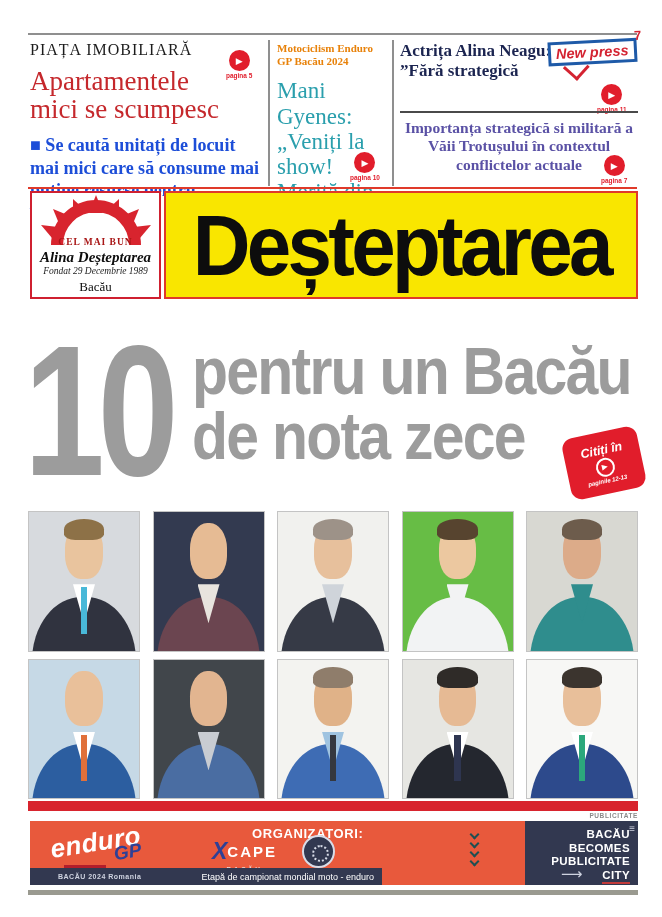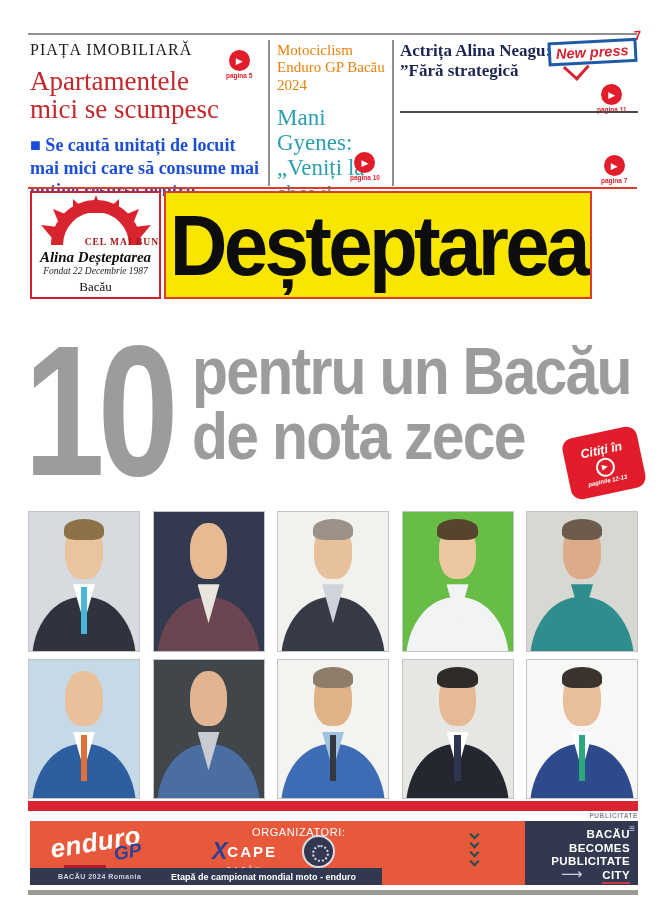--- a/index.html
+++ b/index.html
@@ -25,46 +25,46 @@
   .pr3{left:597px;top:84px;} .pr4{left:601px;top:155px;}
 
   
   .col1{left:30px;top:41px;width:232px;}
   .kicker1{font-size:16px;letter-spacing:1px;color:#1c1c1c;}
   .h-left{color:#c5282c;font-size:27px;line-height:1.04;margin-top:8px;}
   .dek{font-size:18px;font-weight:bold;color:#1d4ed8;margin-top:11px;line-height:1.25;}
 
   
   .col2{left:277px;top:42px;width:108px;}
-  .kicker2{color:#e8820a;font-weight:normal;font-size:15px;line-height:1.15;}
+  .kicker2{color:#e8820a;font-weight:bold;font-size:11px;line-height:1.15;}
   .h-mid{color:#2a9fad;font-size:23px;line-height:1.1;margin-top:11px;}
 
   
   .col3{left:400px;top:41px;width:240px;}
   .h-r1{color:#1b2450;font-weight:bold;font-size:17px;line-height:1.18;}
   .h-r2{left:400px;top:119px;width:238px;text-align:center;color:#5a51a5;
         font-weight:bold;font-size:15.5px;line-height:1.18;}
   .newpress{left:548px;top:40px;transform:rotate(-3deg);width:92px;}
   .np-box{display:inline-block;border:3px solid #1e5aa8;background:#fff;color:#d42331;
         font-family:"Liberation Sans",sans-serif;font-weight:bold;font-style:italic;
         font-size:14.5px;padding:1px 5px;white-space:nowrap;}
   .np-seven{position:absolute;right:-2px;top:-10px;color:#d42331;font-weight:bold;
         font-size:13px;font-family:"Liberation Sans",sans-serif;}
   .np-tail{position:absolute;left:18px;bottom:-12px;width:16px;height:16px;
         border-right:3px solid #d42331;border-bottom:3px solid #d42331;transform:rotate(45deg);}
 
   
   .mast-line{left:28px;top:187px;width:609px;height:2px;background:#e03a2a;}
   .logo-box{left:30px;top:191px;width:131px;height:108px;border:2px solid #cf2030;
         background:#fff;text-align:center;box-sizing:border-box;}
-  .logo-award{color:#a81616;font-weight:bold;font-size:9.5px;letter-spacing:1px;margin-top:-14px;text-align:right;}
+  .logo-award{color:#a81616;font-weight:bold;font-size:9.5px;letter-spacing:1px;margin-top:-14px;}
   .logo-name{font-weight:bold;font-style:italic;font-size:15px;color:#0d0d0d;margin-top:2px;}
   .logo-founded{font-style:italic;font-size:9.5px;color:#222;}
   .logo-city{font-size:13px;color:#0d0d0d;margin-top:3px;}
-  .yellow-box{left:164px;top:191px;width:428px;height:108px;background:#f9e600;
+  .yellow-box{left:164px;top:191px;width:474px;height:108px;background:#f9e600;
         border:2px solid #e0392a;box-sizing:border-box;display:flex;align-items:center;
         justify-content:center;overflow:hidden;}
   .mast-title{font-family:"Liberation Sans",sans-serif;font-weight:bold;font-size:86px;
         color:#0d0d0d;transform:scaleX(0.93);letter-spacing:-4px;line-height:1;}
 
   
   .datebar{left:28px;top:302px;width:610px;height:22px;background:#cf1f2e;color:#fff;
         font-family:"Liberation Sans",sans-serif;font-weight:bold;font-size:12.5px;}
   .datebar span{position:absolute;top:3px;}
   .db-date{left:5px;} .db-issue{left:212px;} .db-site{left:330px;} .db-price{right:5px;}
@@ -101,39 +101,39 @@
   .publabel{right:24px;top:812px;font-family:"Liberation Sans",sans-serif;font-size:6.5px;
         color:#8a8a8a;font-weight:bold;letter-spacing:0.6px;}
   .ad{left:30px;top:821px;width:608px;height:64px;background:#e8593c;
         font-family:"Liberation Sans",sans-serif;overflow:hidden;}
   .ad *{box-sizing:border-box;}
   .enduro-logo{position:absolute;left:20px;top:8px;transform:rotate(-9deg);color:#fff;
         font-weight:bold;font-style:italic;}
   .enduro-word{font-size:26px;letter-spacing:0.5px;line-height:1;}
   .gp-word{position:absolute;left:62px;top:17px;font-size:19px;color:#2e4096;}
   .enduro-bar{position:absolute;left:34px;top:44px;width:42px;height:3px;background:#b21d2b;}
-  .org-label{position:absolute;left:222px;top:5px;font-size:11px;font-weight:normal;
+  .org-label{position:absolute;left:222px;top:5px;font-size:13px;font-weight:bold;
         color:#fff;letter-spacing:0.6px;}
   .xcape{position:absolute;left:182px;top:17px;color:#fff;font-weight:bold;text-align:center;}
   .xc-x{font-size:23px;color:#2e4096;font-style:italic;vertical-align:middle;}
   .xc-name{font-size:15px;letter-spacing:2px;vertical-align:middle;}
   .xc-city{font-size:6.5px;letter-spacing:2.5px;color:#e8d8d2;margin-top:1px;}
   .emblem{position:absolute;left:272px;top:14px;width:33px;height:33px;border-radius:50%;
         background:#323850;border:2px solid #d8dce8;}
   .emblem::after{content:"";position:absolute;left:8px;top:8px;width:13px;height:13px;
         border-radius:50%;border:2px dotted #d8dce8;}
   .ad-dates{position:absolute;left:338px;top:6px;width:94px;text-align:right;color:#323850;
         font-weight:bold;font-size:15.5px;line-height:1.08;}
   .chevrons{position:absolute;left:441px;top:8px;}
   .chev{width:7px;height:7px;border-right:2.5px solid #1f4f52;border-bottom:2.5px solid #1f4f52;
         transform:rotate(45deg);margin:2px 0;}
   .ad-strip{position:absolute;left:0;bottom:0;width:352px;height:17px;background:#323850;
         color:#fff;display:flex;align-items:center;}
   .ad-logo-small{margin-left:28px;font-size:7px;font-weight:bold;letter-spacing:0.5px;color:#cfd3e0;}
-  .ad-tagline{margin-left:auto;margin-right:26px;font-size:9px;font-weight:bold;}
+  .ad-tagline{margin-left:auto;margin-right:8px;font-size:9px;font-weight:normal;}
   .ad-navy{position:absolute;right:0;top:0;width:113px;height:64px;background:#323850;color:#fff;
         text-align:right;padding:7px 8px 0 0;}
   .ad-navy .ln{font-size:11.5px;font-weight:bold;letter-spacing:0.4px;line-height:1.18;}
   .ln-city{display:inline-block;border-bottom:2px solid #c23a3a;}
   .ad-menu{position:absolute;top:2px;right:3px;font-size:10px;color:#cfd3e0;}
   .ad-arrow{position:absolute;bottom:2px;left:531px;font-size:15px;color:#cfd3e0;}
   .bottom-bar{left:28px;top:890px;width:610px;height:5px;background:#9a9a90;}
 </style>
 </head>
 <body>
@@ -178,20 +178,21 @@
     <span class="np-seven">7</span>
     <span class="np-box">New press</span>
     <span class="np-tail"></span>
   </div>
   <div class="pageref pr3">
     <span class="play">▶</span>
     <span class="pageref-label">pagina 11</span>
   </div>
 
   <div class="abs hr-right"></div>
+  <div class="abs h-r2">Importanța strategică si militară a Văii Trotușului în contextul conflictelor actuale</div>
   <div class="pageref pr4">
     <span class="play">▶</span>
     <span class="pageref-label">pagina 7</span>
   </div>
 
   <div class="abs mast-line"></div>
   <div class="abs logo-box">
     <svg width="118" height="54" viewBox="0 0 118 54">
       <g fill="#d8242e">
         <polygon points="59,2 52,20 66,20"></polygon>
@@ -199,21 +200,21 @@
         <polygon points="82,6 68,19 82,25"></polygon>
         <polygon points="16,16 23,33 33,23"></polygon>
         <polygon points="102,16 85,23 95,33"></polygon>
         <polygon points="4,32 15,45 21,34"></polygon>
         <polygon points="114,32 97,34 103,45"></polygon>
         <path d="M14,52 A45 45 0 0 1 104,52 L92,52 A33 33 0 0 0 26,52 Z"></path>
       </g>
     </svg>
     <div class="logo-award">CEL MAI BUN</div>
     <div class="logo-name">Alina Deșteptarea</div>
-    <div class="logo-founded">Fondat 22 Decembrie 1987</div>
+    <div class="logo-founded">Fondat 29 Decembrie 1989</div>
     <div class="logo-city">Bacău</div>
   </div>
   <div class="abs yellow-box">
     <span class="mast-title">Deșteptarea</span>
   </div>
 
 
   <div class="abs lead-num">10</div>
   <div class="abs lead-lines">
     <span>pentru un Bacău</span><br>

